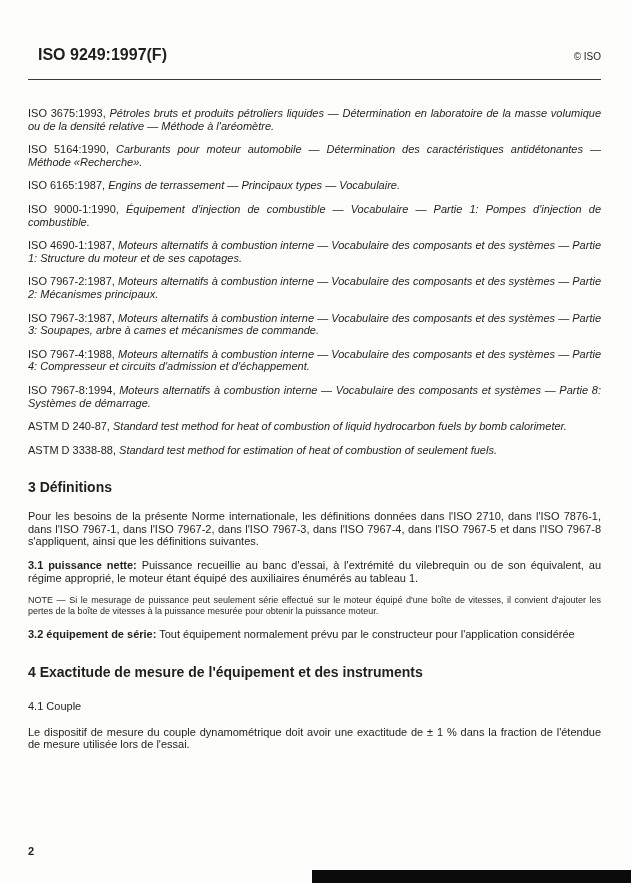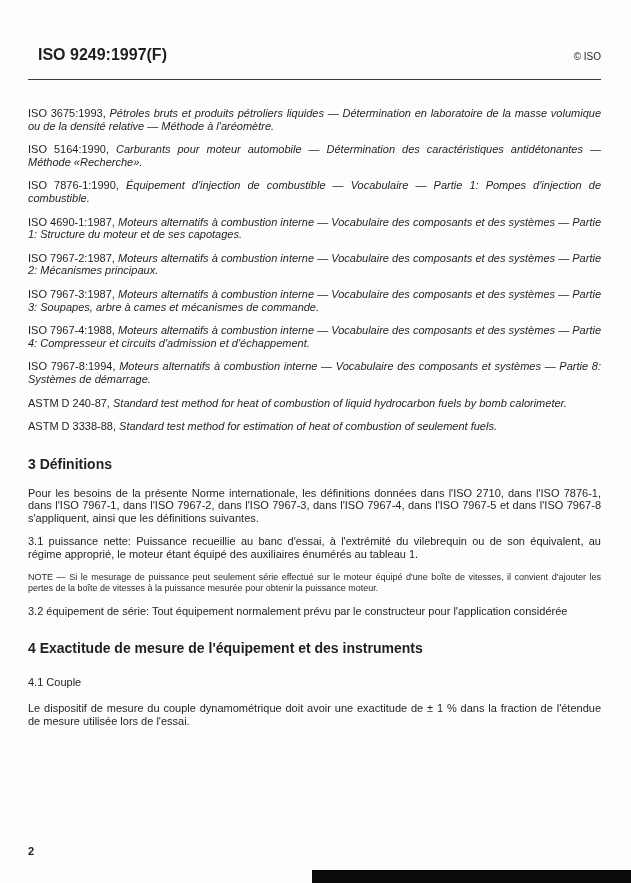--- a/index.html
+++ b/index.html
@@ -58,21 +58,21 @@
     font-size: 14px;
     font-weight: bold;
     margin: 23px 0 15px 0;
   }
   h3.h {
     font-size: 11px;
     font-weight: normal;
     margin: 20px 0 14px 0;
   }
   p.def b {
-    font-weight: normal;
+    font-weight: bold;
     margin-top: 24px;
   }
   p.note {
     font-size: 9px;
     line-height: 11px;
     color: #2a2a2a;
   }
   .page-number {
     position: absolute;
     left: 28px;
@@ -109,23 +109,27 @@
     <span class="ref-title">Pétroles bruts et produits pétroliers liquides — Détermination en laboratoire de la masse volumique ou de la densité relative — Méthode à l'aréomètre.</span>
   </p>
 
 
   <p class="ref">
     <span class="ref-code">ISO 5164:1990,</span>
     <span class="ref-title">Carburants pour moteur automobile — Détermination des caractéristiques antidétonantes — Méthode «Recherche».</span>
   </p>
 
 
+  <p class="ref">
+    <span class="ref-code">ISO 6165:1987,</span>
+    <span class="ref-title">Engins de terrassement — Principaux types — Vocabulaire.</span>
+  </p>
 
   <p class="ref">
-    <span class="ref-code">ISO 7876-1:1990,</span>
+    <span class="ref-code">ISO 9000-1:1990,</span>
     <span class="ref-title">Équipement d'injection de combustible — Vocabulaire — Partie 1: Pompes d'injection de combustible.</span>
   </p>
 
   <p class="ref">
     <span class="ref-code">ISO 4690-1:1987,</span>
     <span class="ref-title">Moteurs alternatifs à combustion interne — Vocabulaire des composants et des systèmes — Partie 1: Structure du moteur et de ses capotages.</span>
   </p>
 
   <p class="ref">
     <span class="ref-code">ISO 7967-2:1987,</span>

